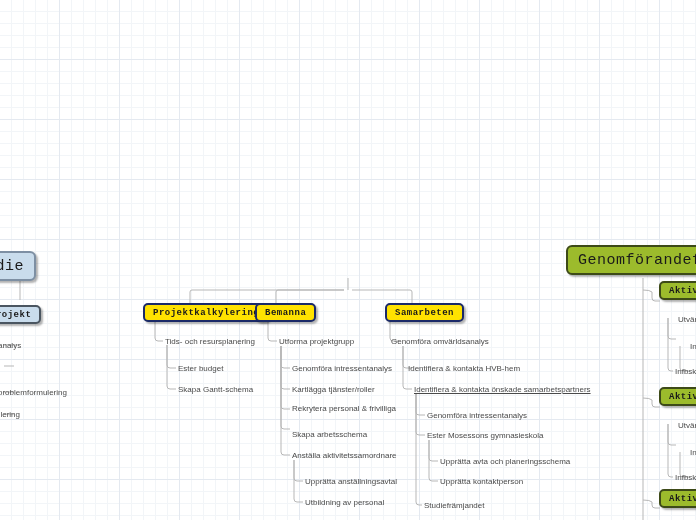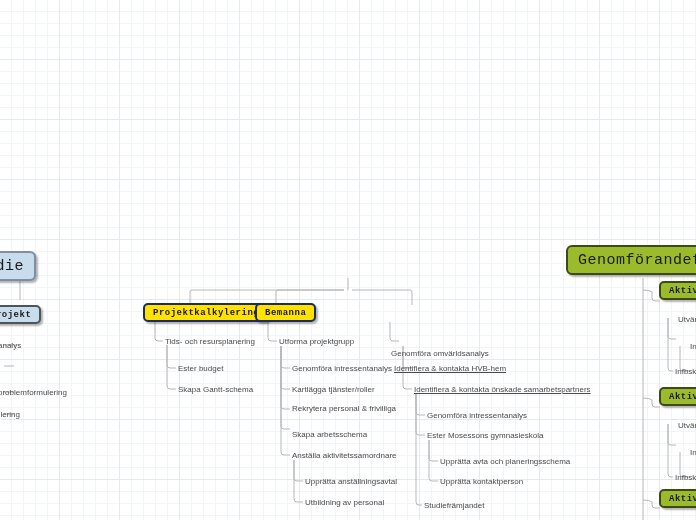--- a/index.html
+++ b/index.html
@@ -212,36 +212,39 @@
 
 
   <div class="node node-sub" style="left:143px; top:303px;">
     <span>Projektkalkylering</span>
   </div>
 
   <div class="node node-sub" style="left:255px; top:303px;">
     <span>Bemanna</span>
   </div>
 
+  <div class="node node-sub" style="left:385px; top:303px;">
+    <span>Samarbeten</span>
+  </div>
 
   <div class="leaf" style="left:165px; top:337px;">Tids- och resursplanering</div>
   <div class="leaf" style="left:178px; top:364px;">Ester budget</div>
   <div class="leaf" style="left:178px; top:385px;">Skapa Gantt-schema</div>
 
   <div class="leaf" style="left:279px; top:337px;">Utforma projektgrupp</div>
   <div class="leaf" style="left:292px; top:364px;">Genomföra intressentanalys</div>
   <div class="leaf" style="left:292px; top:385px;">Kartlägga tjänster/roller</div>
   <div class="leaf" style="left:292px; top:405px;margin-top:25px;">Skapa arbetsschema</div>
   <div class="leaf" style="left:292px; top:404px;">Rekrytera personal &amp; frivilliga</div>
   <div class="leaf" style="left:292px; top:451px;">Anställa aktivitetssamordnare</div>
   <div class="leaf" style="left:305px; top:477px;">Upprätta anställningsavtal</div>
   <div class="leaf" style="left:305px; top:498px;">Utbildning av personal</div>
 
-  <div class="leaf" style="left:391px; top:337px;margin-top:12px;">Genomföra omvärldsanalys</div>
-  <div class="leaf" style="left:394px; top:364px;text-decoration:underline;">Identifiera &amp; kontakta HVB-hem</div>
+  <div class="leaf" style="left:391px; top:337px;">Genomföra omvärldsanalys</div>
+  <div class="leaf" style="left:408px; top:364px;">Identifiera &amp; kontakta HVB-hem</div>
   <div class="leaf" style="left:414px; top:385px;text-decoration:underline;">Identifiera &amp; kontakta önskade samarbetspartners</div>
   <div class="leaf" style="left:427px; top:411px;">Genomföra intressentanalys</div>
   <div class="leaf" style="left:427px; top:431px;">Ester Mosessons gymnasieskola</div>
   <div class="leaf" style="left:440px; top:457px;">Upprätta avta och planeringsschema</div>
   <div class="leaf" style="left:440px; top:477px;">Upprätta kontaktperson</div>
   <div class="leaf" style="left:424px; top:501px;">Studiefrämjandet</div>
 
   <div class="node node-olive" style="left:566px; top:245px;">
     <span>Genomförandefas</span>
   </div>

